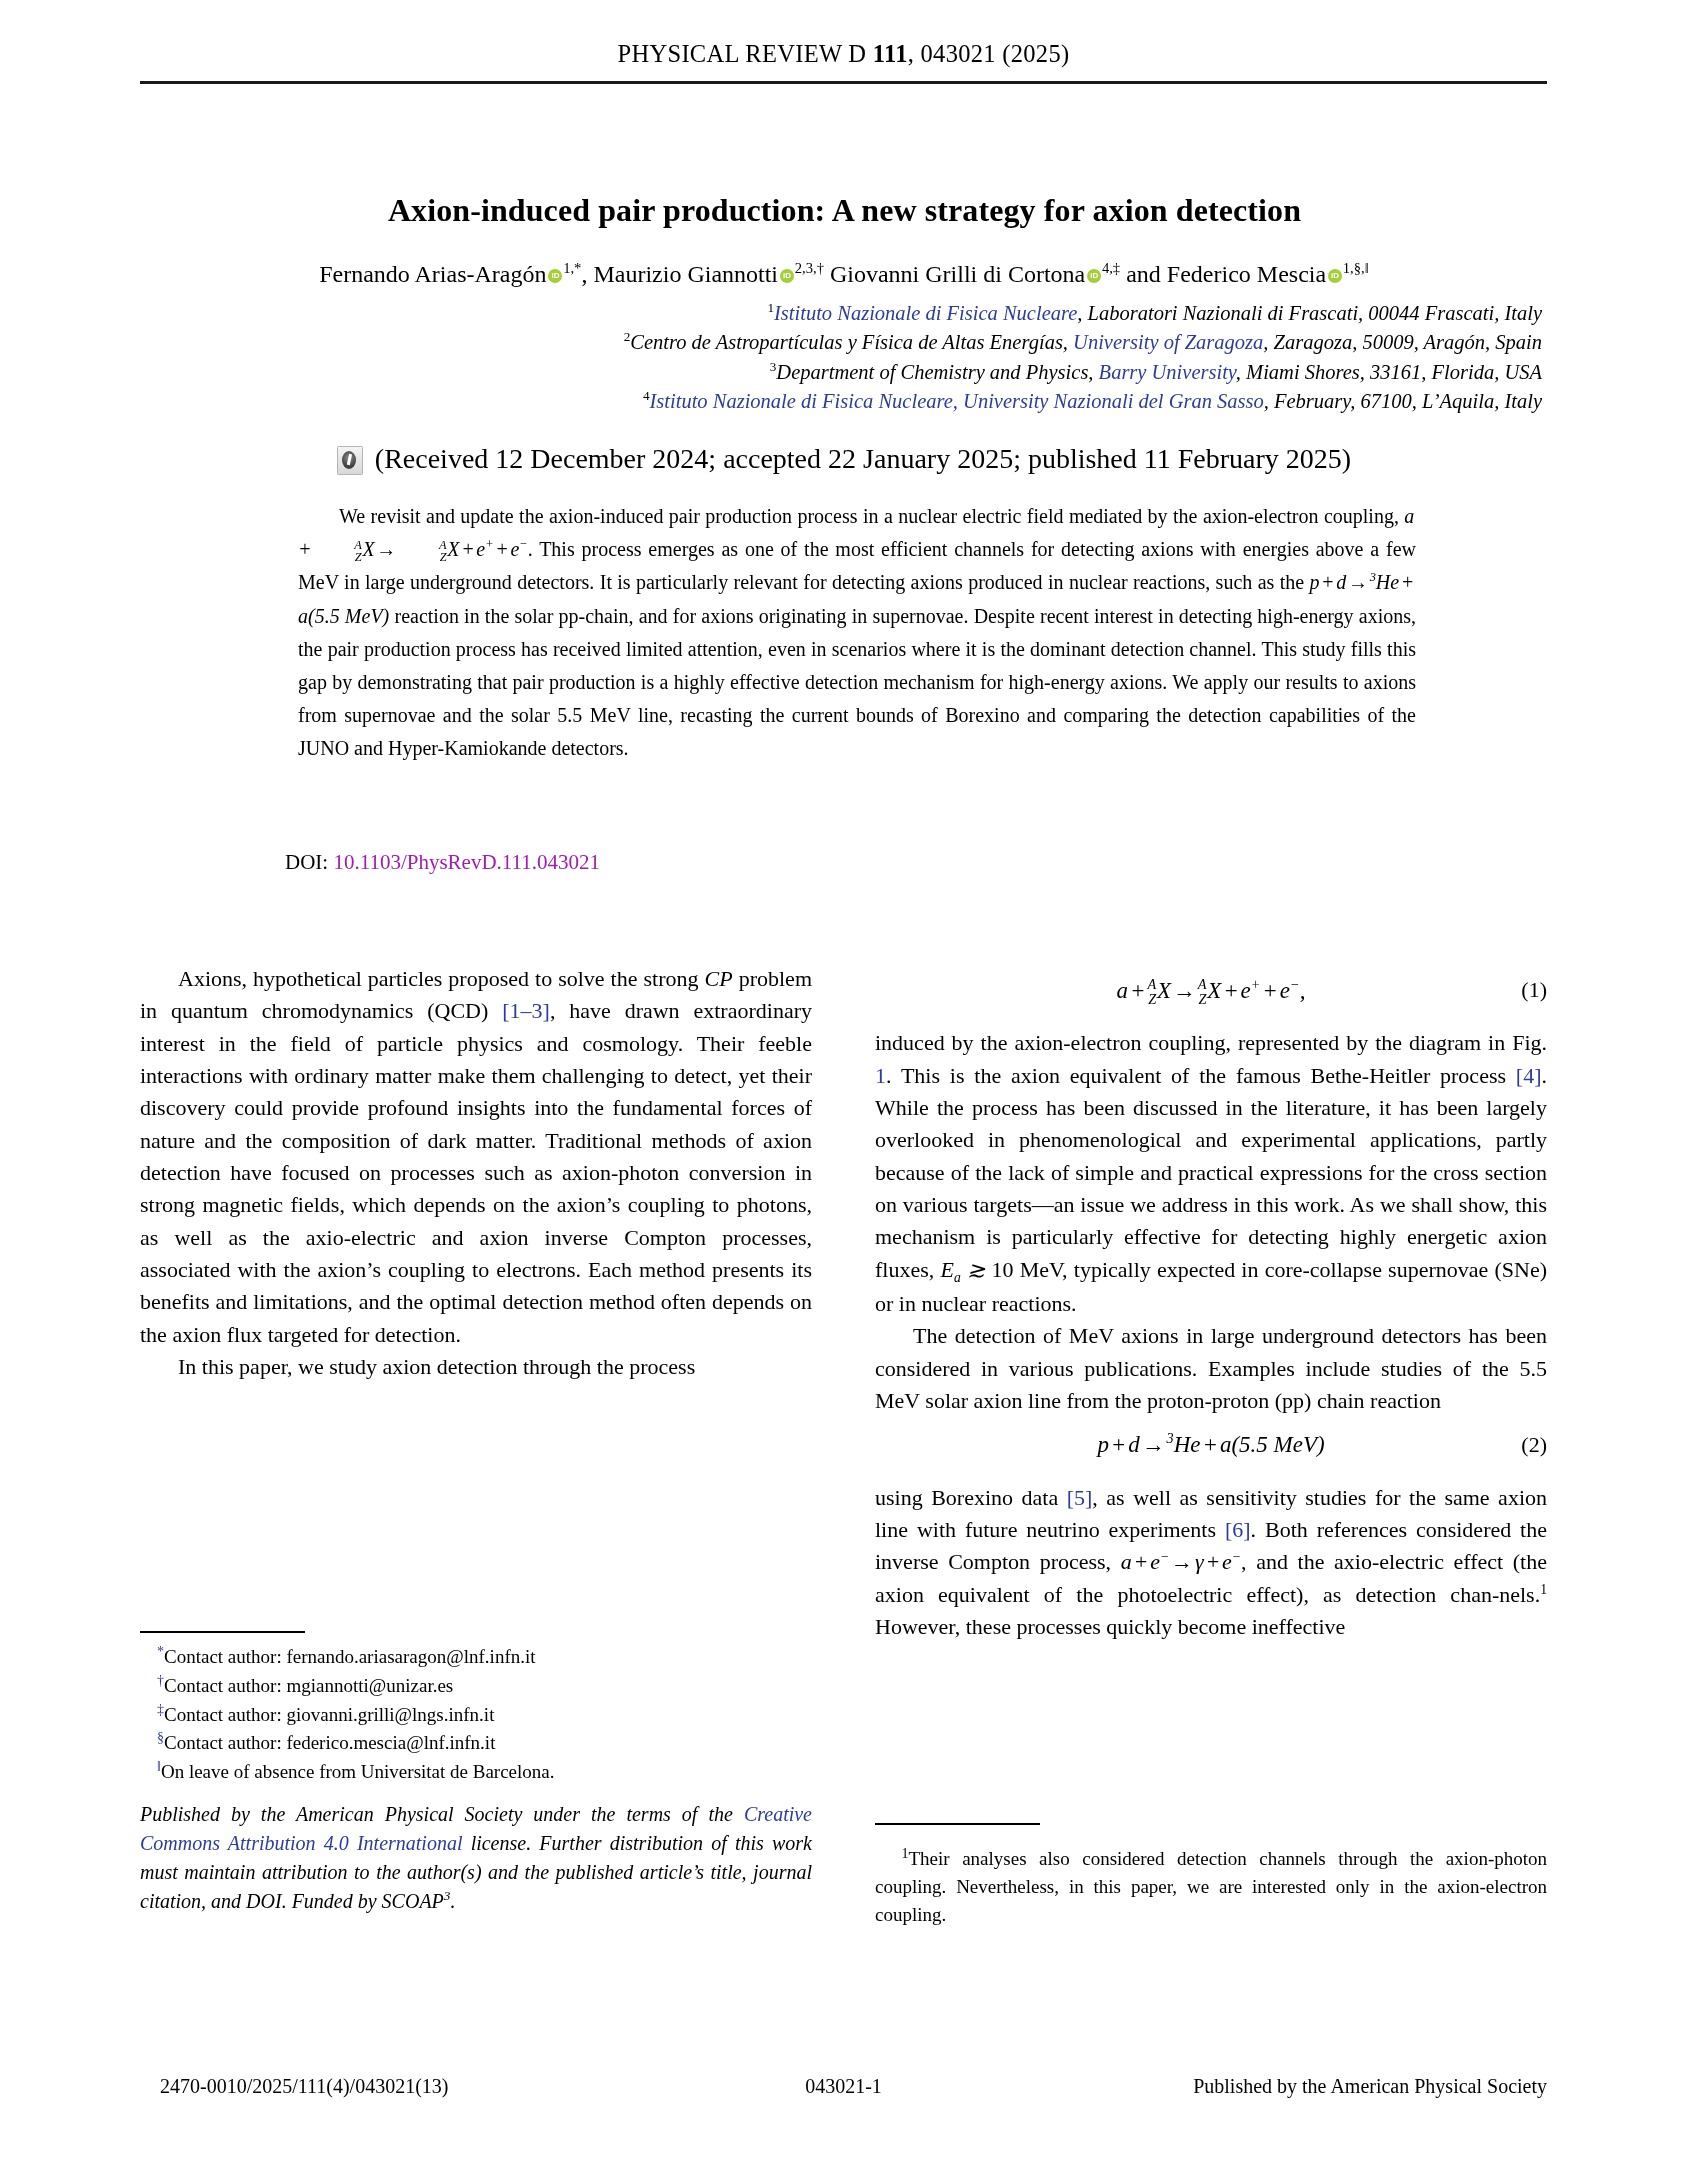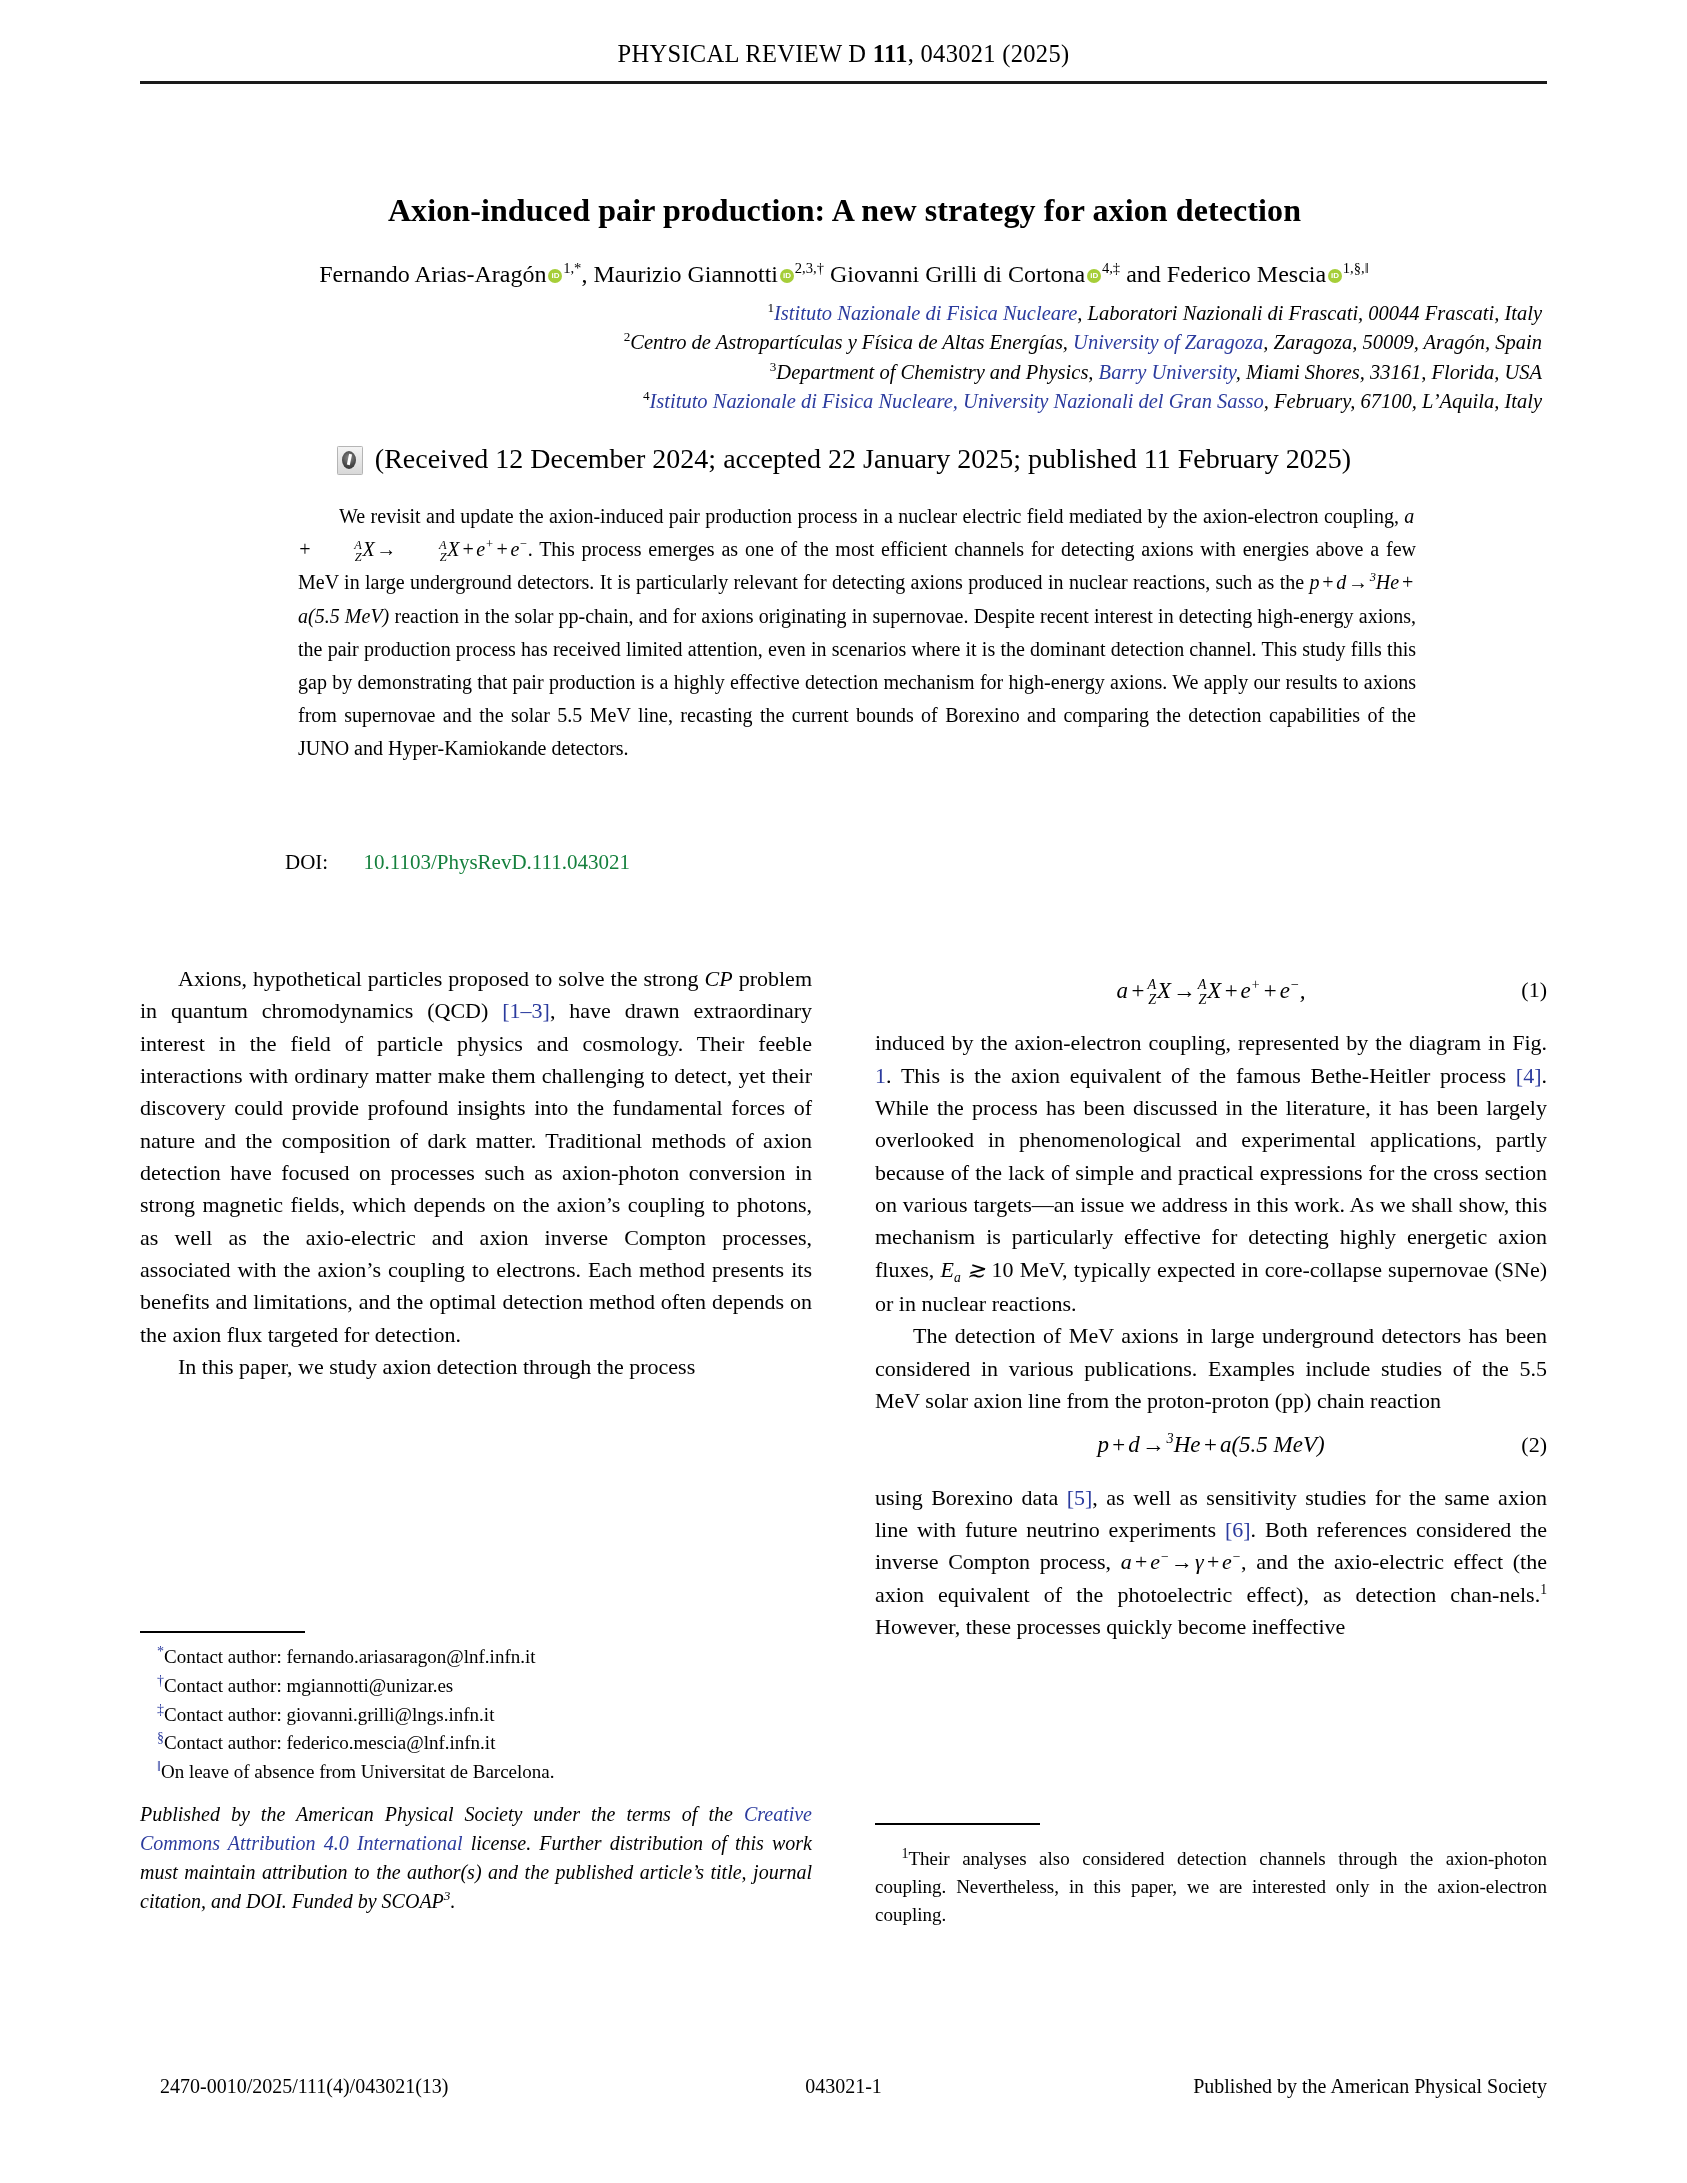--- a/index.html
+++ b/index.html
@@ -141,21 +141,21 @@
     font-size: 20px;
     line-height: 1.66;
     text-align: justify;
     text-indent: 41px;
   }
   .doi {
     position: absolute;
     left: 285px; top: 850px;
     font-size: 21px;
   }
-  .doi .lnk { color: #15803d; margin-left: 30px; }
+  .doi .lnk { color: #a21caf; }
 
   
   .col {
     position: absolute;
     top: 963px;
     width: 672px;
     font-size: 22px;
     line-height: 1.47;
     text-align: justify;
   }

